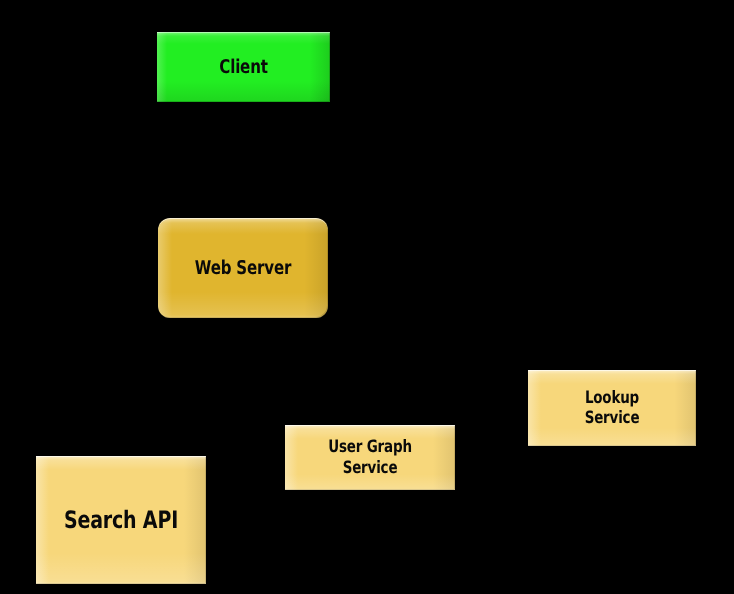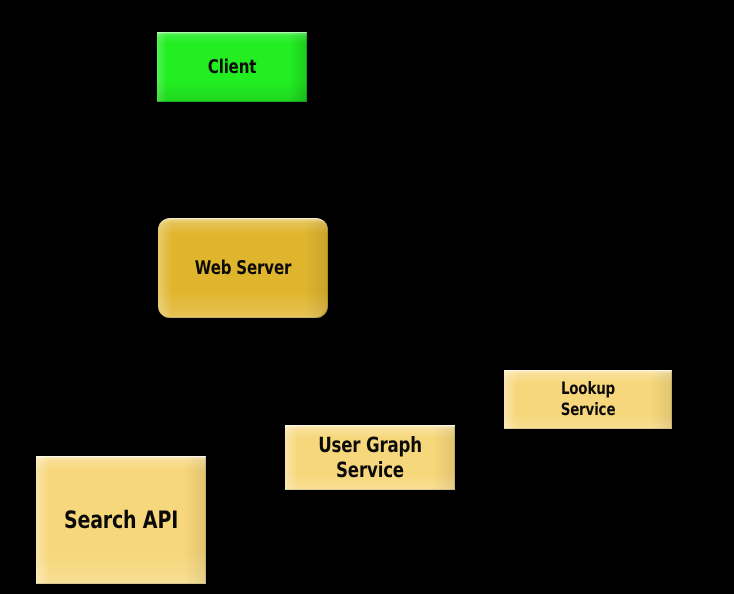--- a/index.html
+++ b/index.html
@@ -98,33 +98,33 @@
       4px 5px 7px rgba(0,0,0,0.85),
       inset 0 1px 0 rgba(255,255,255,0.60),
       inset -1px -1px 0 rgba(0,0,0,0.12);
   }
 </style>
 </head>
 <body>
 
 <div id="canvas" style="background: rgb(0, 0, 0);">
 
-  <div class="node skin-green" style="left: 157px; top: 32px; width: 150px; height: 70px; font-size: 19px;">
+  <div class="node skin-green" style="left: 157px; top: 32px; width: 173px; height: 70px; font-size: 19px;">
     <span class="label">Client</span>
   </div>
 
   <div class="node skin-gold" style="left: 158px; top: 218px; width: 170px; height: 100px; font-size: 19px;">
     <span class="label">Web Server</span>
   </div>
 
-  <div class="node skin-tan" style="left: 504px; top: 370px; width: 168px; height: 59px; font-size: 17px;">
+  <div class="node skin-tan" style="left: 528px; top: 370px; width: 168px; height: 76px; font-size: 17px;">
     <span class="label">Lookup<br>Service</span>
   </div>
 
-  <div class="node skin-tan" style="left: 285px; top: 425px; width: 170px; height: 65px; font-size: 21px;">
+  <div class="node skin-tan" style="left: 285px; top: 425px; width: 170px; height: 65px; font-size: 17px;">
     <span class="label">User Graph<br>Service</span>
   </div>
 
 
   <div class="node skin-tan" style="left: 36px; top: 456px; width: 170px; height: 128px; font-size: 24px;">
     <span class="label">Search API</span>
   </div>
 
 </div>
 

